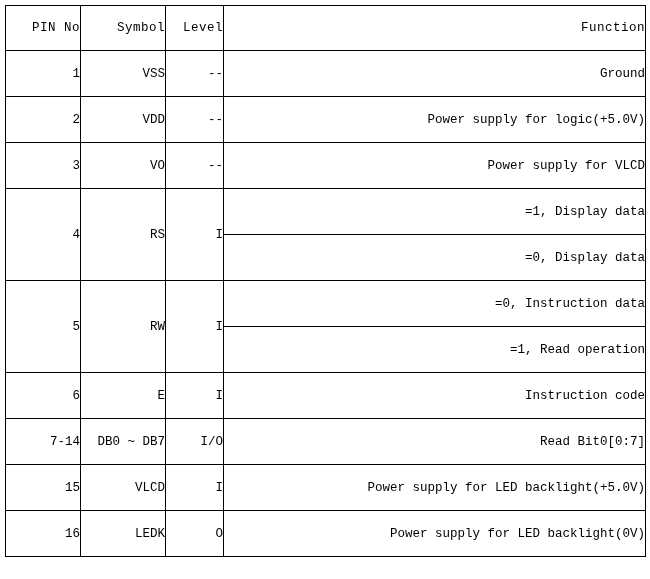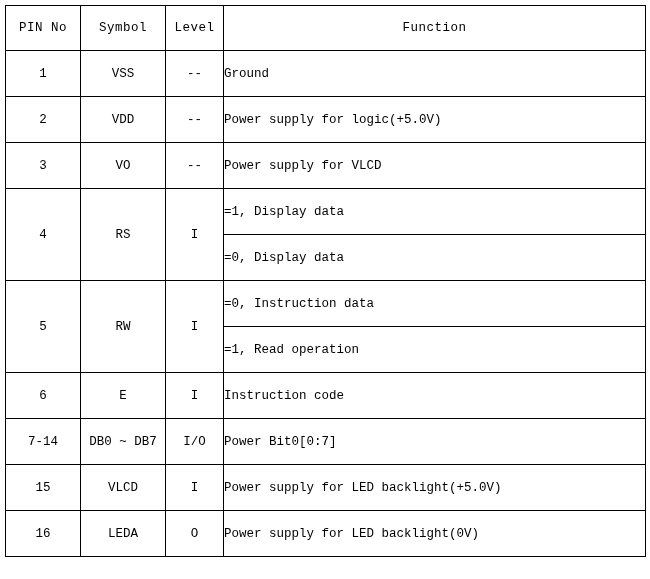--- a/index.html
+++ b/index.html
@@ -29,20 +29,21 @@
   }
   table.pin-table td,
   table.pin-table th {
     border: 1px solid #000000;
     font-weight: normal;
     font-size: 12.5px;
     font-family: "Liberation Mono", "DejaVu Sans Mono", monospace;
     padding: 0;
     vertical-align: middle;
     background: #ffffff;
+    text-align: right;
   }
   
   col.c-pin    { width: 75px; }
   col.c-sym    { width: 85px; }
   col.c-lev    { width: 58px; }
   col.c-fun    { width: 422px; }
 
   th.head {
     height: 44px;
     text-align: center;
@@ -126,32 +127,32 @@
         <td class="center">6</td>
         <td class="center">E</td>
         <td class="center">I</td>
         <td class="func">Instruction code</td>
       </tr>
 
       <tr class="row-std">
         <td class="center">7-14</td>
         <td class="center nowrap">DB0 ~ DB7</td>
         <td class="center">I/O</td>
-        <td class="func">Power Bit0[0:7]</td>
+        <td class="func">Read Bit0[0:7]</td>
       </tr>
 
       <tr class="row-std">
         <td class="center">15</td>
         <td class="center">VLCD</td>
         <td class="center">I</td>
         <td class="func">Power supply for LED backlight(+5.0V)</td>
       </tr>
 
       <tr class="row-std">
         <td class="center">16</td>
-        <td class="center">LEDA</td>
+        <td class="center">LEDK</td>
         <td class="center">O</td>
         <td class="func">Power supply for LED backlight(0V)</td>
       </tr>
 
     </tbody>
   </table>
 </div>
 
 </body></html>

